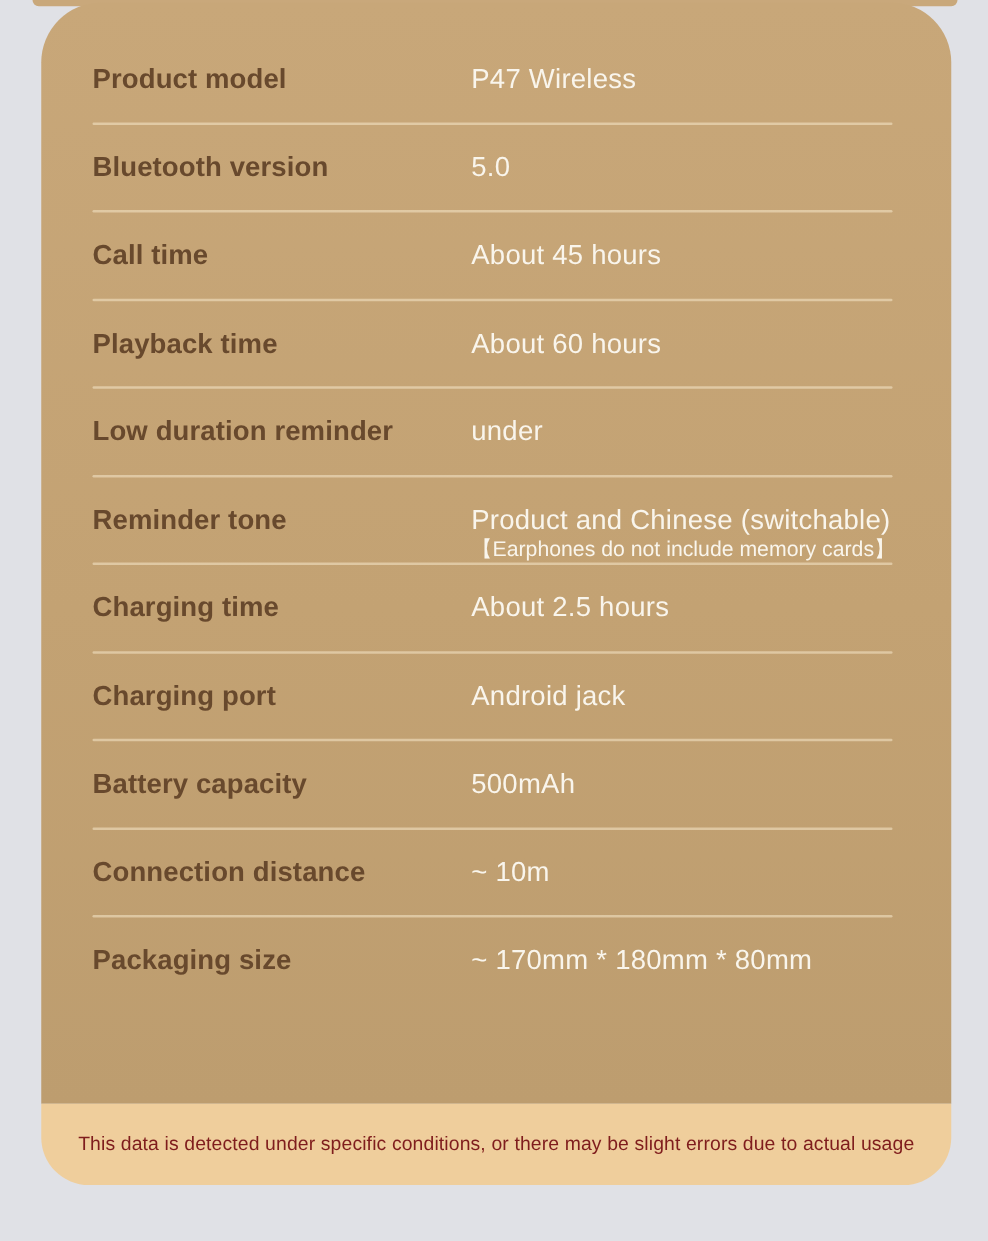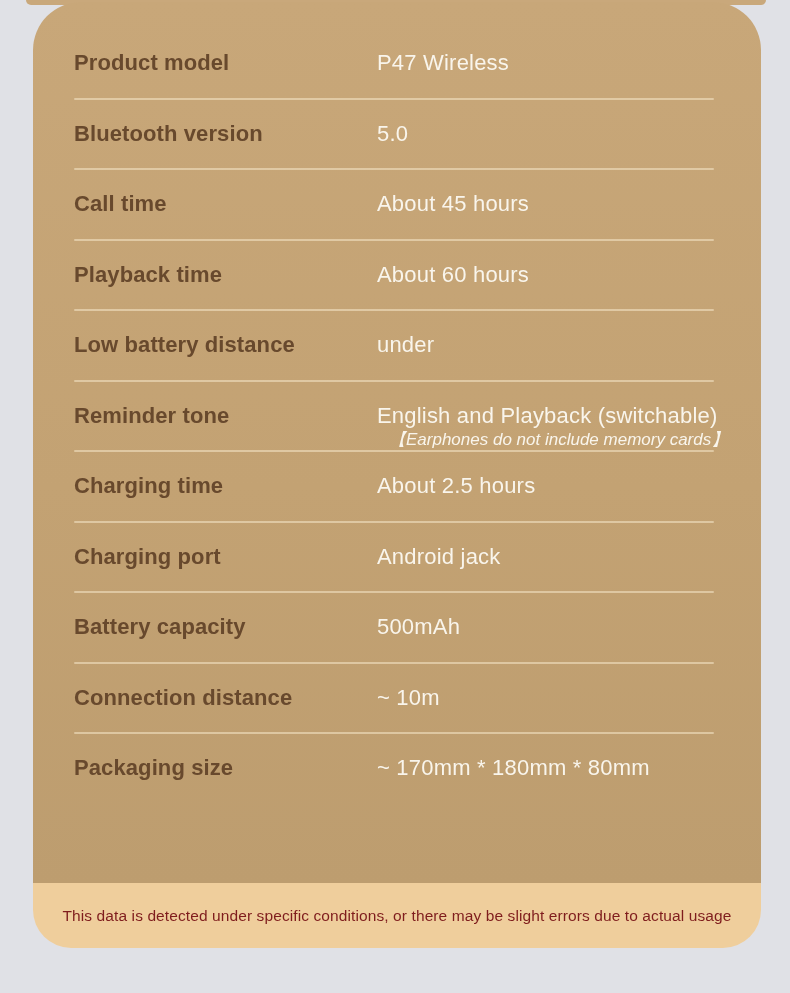--- a/index.html
+++ b/index.html
@@ -71,27 +71,26 @@
     font-size: 22px;
     font-weight: 400;
     color: #f9f5ec;
     letter-spacing: 0.2px;
     white-space: pre;
     margin-left: 29px;
   }
   .spec-subnote {
     position: absolute;
     top: calc(100% - 1px);
-    left: 12px;
+    left: 0;
     font-size: 17px;
     font-weight: 400;
     color: #f9f5ec;
     letter-spacing: 0;
     white-space: pre;
-    font-style: italic;
   }
   .footer-strip {
     position: absolute;
     left: 33px;
     top: 883px;
     width: 728px;
     height: 65px;
     box-sizing: border-box;
     background: #efce9c;
     border-radius: 0 0 38px 38px;
@@ -130,27 +129,27 @@
       <div class="spec-label">Call time</div>
       <div class="spec-value">About 45 hours</div>
     </div>
 
     <div class="spec-row">
       <div class="spec-label">Playback time</div>
       <div class="spec-value">About 60 hours</div>
     </div>
 
     <div class="spec-row">
-      <div class="spec-label">Low battery distance</div>
+      <div class="spec-label">Low duration reminder</div>
       <div class="spec-value">under</div>
     </div>
 
     <div class="spec-row">
       <div class="spec-label">Reminder tone</div>
-      <div class="spec-value"><span>English and Playback (switchable)</span><span class="spec-subnote">【Earphones do not include memory cards】</span></div>
+      <div class="spec-value"><span>Product and Chinese (switchable)</span><span class="spec-subnote">【Earphones do not include memory cards】</span></div>
     </div>
 
     <div class="spec-row">
       <div class="spec-label">Charging time</div>
       <div class="spec-value">About 2.5 hours</div>
     </div>
 
     <div class="spec-row">
       <div class="spec-label">Charging port</div>
       <div class="spec-value">Android jack</div>

